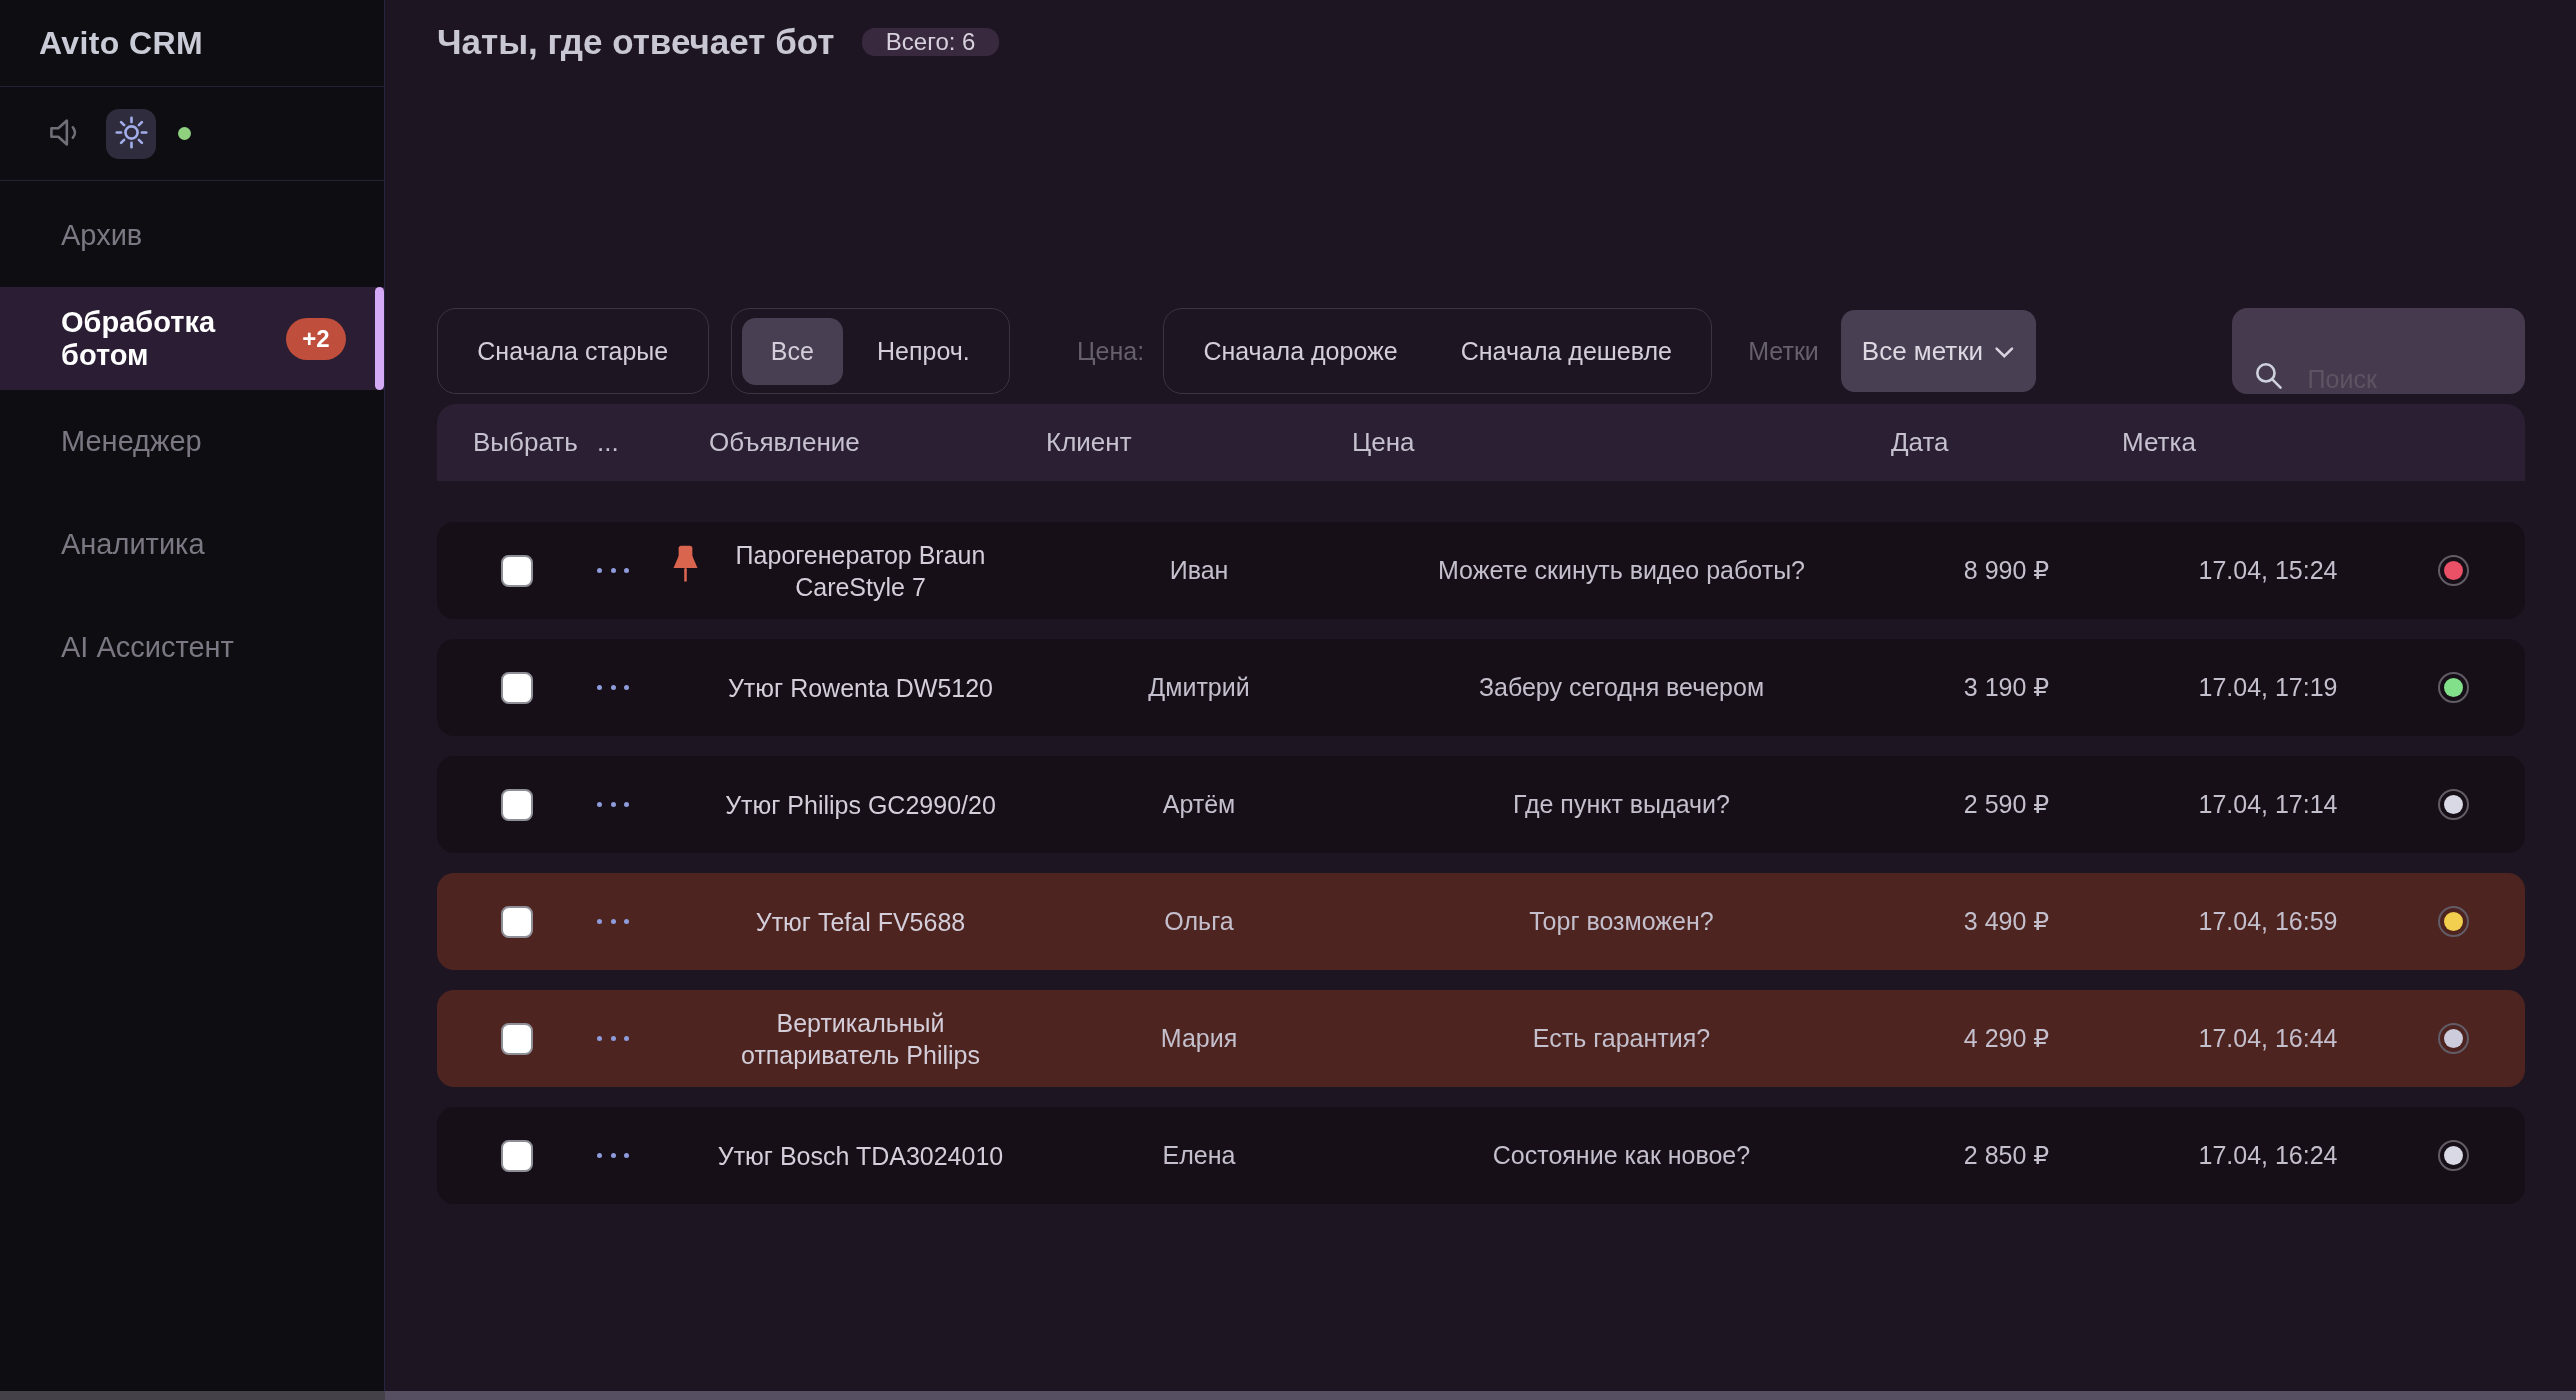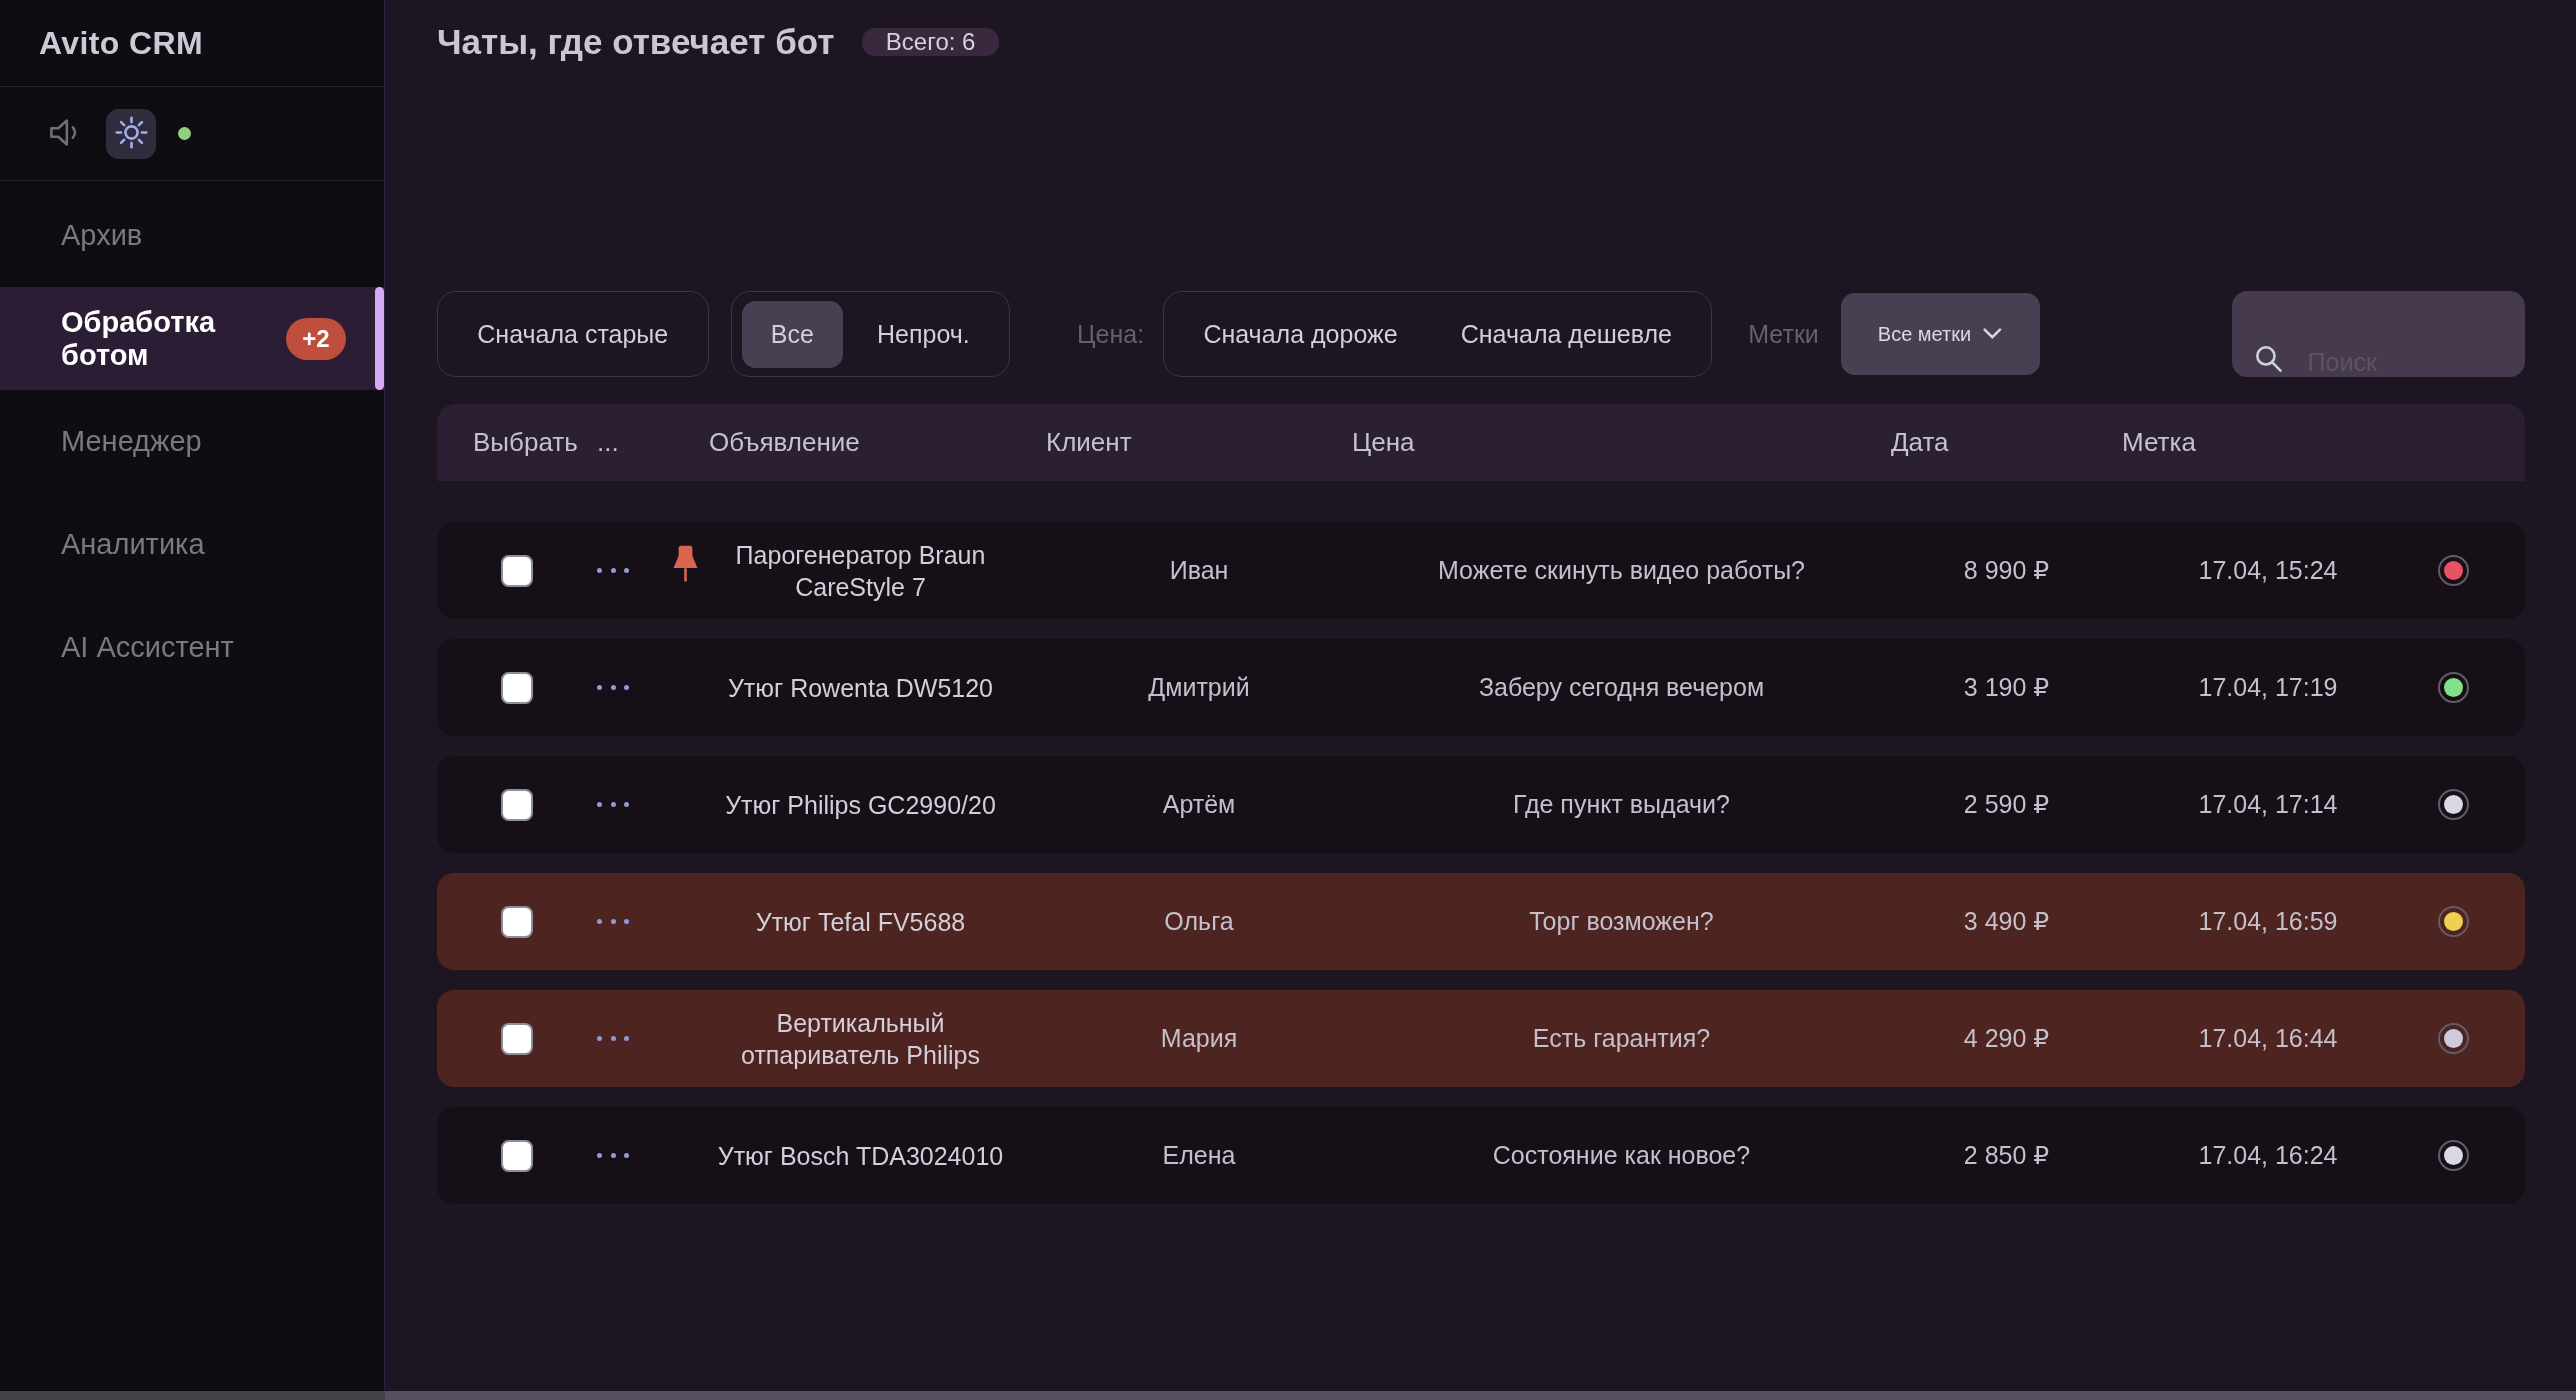--- a/index.html
+++ b/index.html
@@ -59,38 +59,38 @@
     display: flex; align-items: center; margin: 22px 0 0 51px;
   }
   .page-title { font-size: 35px; font-weight: 600; color: #c9c7d3; }
   .total-badge {
     margin-left: 27.4px; background: #39293f; color: #d6d1dc;
     font-size: 24px; padding: 0 24px; border-radius: 13px;
   }
 
   
   .filterbar {
-    position: absolute; left: 51px; right: 51px; top: 291px; height: 86px;
+    position: absolute; left: 51px; right: 51px; top: 308px; height: 86px;
     display: flex; align-items: center;
   }
   .seg-group {
     height: 86px; border: 1.7px solid #3a3444; border-radius: 19px;
     display: flex; align-items: center; padding: 0 10.3px; gap: 5.1px;
   }
   .seg-option {
     height: 67px; display: flex; align-items: center; padding: 0 29px;
     border-radius: 13.7px; font-size: 25px; color: #d3ced9; white-space: nowrap;
     cursor: pointer;
   }
   .seg-option.selected { background: #483f52; }
   .filter-label { font-size: 25px; color: #665f6d; white-space: nowrap; }
   .dropdown-btn {
     height: 82px; background: #483f52; border: none; border-radius: 13.7px;
-    padding: 0 37px; display: flex; align-items: center; gap: 11px;
-    font-size: 20px; color: #ddd8e2; font-family: inherit; cursor: pointer;
+    padding: 0 21px; display: flex; align-items: center; gap: 11px;
+    font-size: 26px; color: #ddd8e2; font-family: inherit; cursor: pointer;
     white-space: nowrap;
   }
   .searchbox {
     margin-left: auto; width: 293px; height: 86px; background: #463b4e;
     border-radius: 15.4px; display: flex; align-items: flex-end; padding: 0 20.6px; gap: 24px;
   }
   .searchbox input {
     background: transparent; border: none; outline: none; width: 100%;
     font-size: 25px; color: #ddd8e2; font-family: inherit;
   }

